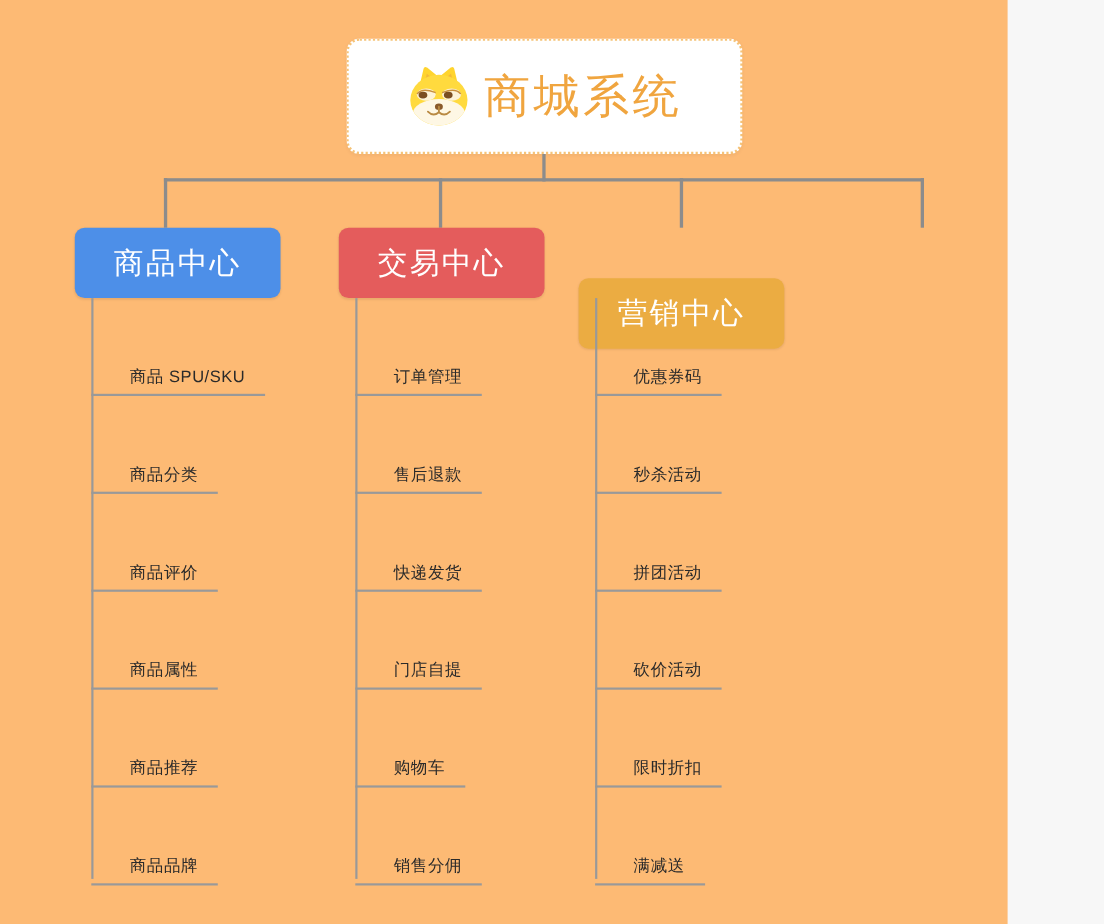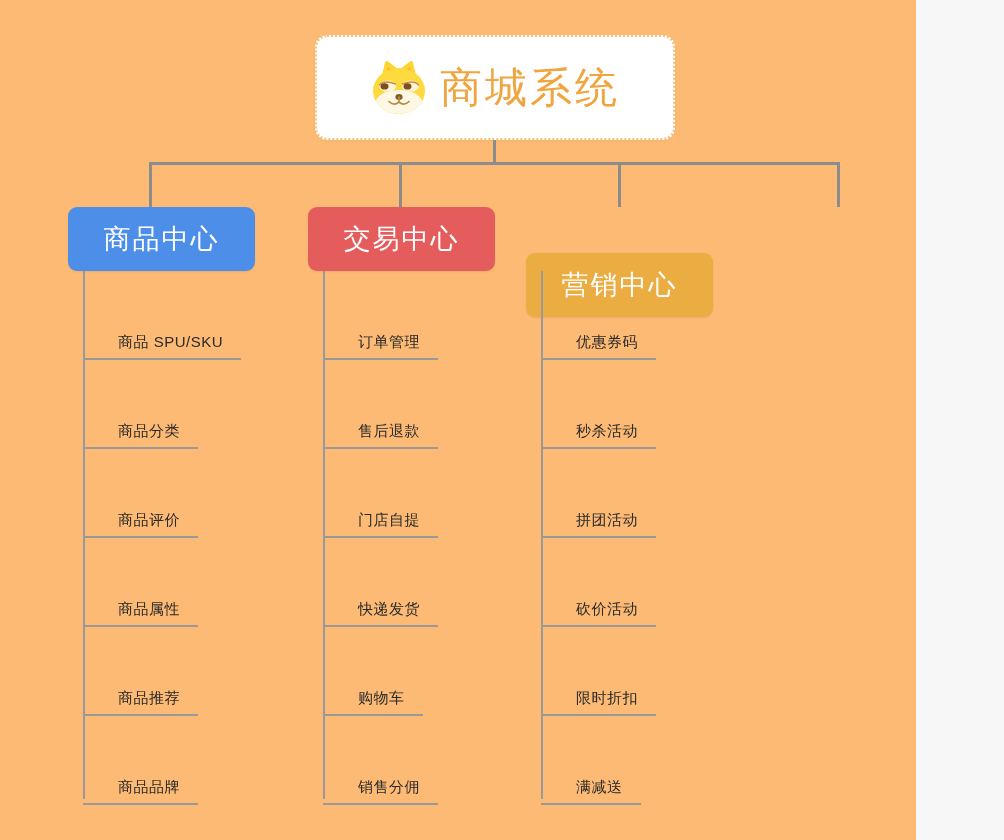--- a/index.html
+++ b/index.html
@@ -148,24 +148,24 @@
     <div class="branch-header" style="background: rgb(228, 92, 92);">交易中心</div>
     <div class="children">
       <div class="child-line"></div>
       <div class="item">
           <span class="item-label">订单管理</span>
         </div>
       <div class="item">
           <span class="item-label">售后退款</span>
         </div>
       <div class="item">
+          <span class="item-label">快递发货</span>
+        </div>
+      <div class="item">
           <span class="item-label">门店自提</span>
-        </div>
-      <div class="item">
-          <span class="item-label">快递发货</span>
         </div>
       <div class="item">
           <span class="item-label">购物车</span>
         </div>
       <div class="item">
           <span class="item-label">销售分佣</span>
         </div>
     </div>
   </div>
 

